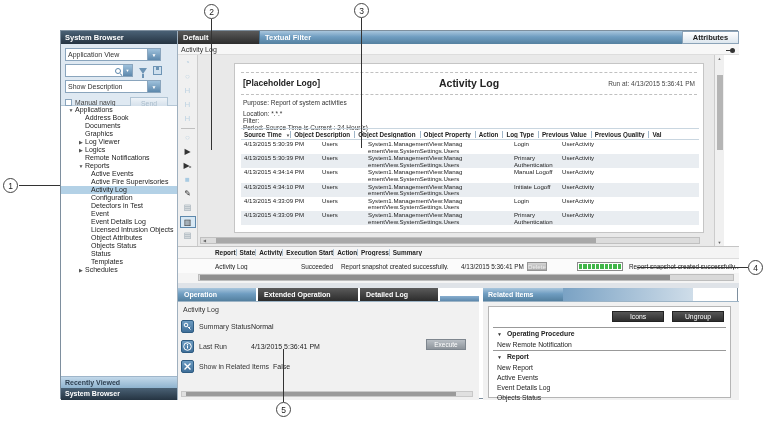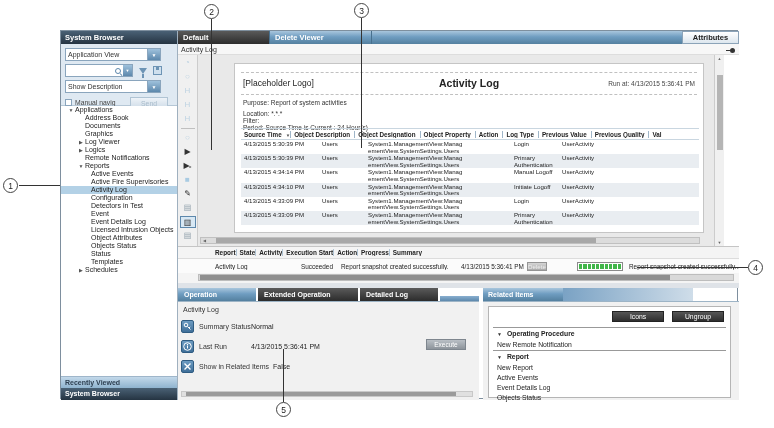--- a/index.html
+++ b/index.html
@@ -52,42 +52,42 @@
   .tree-item.selected { background:#b3d1e6; }
   .sb-bar { position:absolute; left:0; width:100%; height:12px; font-size:7px; font-weight:bold;
             line-height:12px; padding-left:4px; }
   .sb-bar.light { top:345px; background:linear-gradient(#c3d9ea,#8fb3cf); color:#2c3e50; border-top:1px solid #9fb6ca; }
   .sb-bar.dark { top:357px; background:linear-gradient(#4a6175,#253442); color:#fff; }
 
   
   .main { position:absolute; left:117px; top:0; width:561px; height:369px; }
   .tabbar { position:absolute; left:0; top:0; width:100%; height:13px; display:flex; }
   .tab { height:13px; font-size:7.5px; font-weight:bold; line-height:13px; padding-left:5px; color:#fff; }
-  .tab.dark { width:91px; background:linear-gradient(#5a5a5a,#2c2c2c); }
+  .tab.dark { width:81px; background:linear-gradient(#5a5a5a,#2c2c2c); }
   .tab.blue { width:102px; background:linear-gradient(#a9c6dd,#6f9dc1 45%,#54809f); border-left:1px solid #48708e; }
   .tab-fill { flex:1; background:linear-gradient(#a9c6dd,#6f9dc1 45%,#54809f); border-left:1px solid #48708e; }
   .operating { width:57px; background:linear-gradient(#ffffff,#dce6ee); border:1px solid #8ba3b8;
                color:#222; font-size:7.5px; font-weight:bold; text-align:center; line-height:11px; }
   .crumbbar { position:absolute; left:0; top:13px; width:100%; height:11px; background:#f7f7f7;
               border-bottom:1px solid #ddd; font-size:7px; line-height:11px; padding-left:3px; color:#333; }
 
   .vtoolbar { position:absolute; left:0; top:24px; width:20px; height:192px; background:#f0f0f0;
               border-right:1px solid #ccc; }
   .tb-icon { width:16px; height:12px; margin:2px auto 2px auto; font-size:8px; line-height:12px;
              text-align:center; color:#333; }
   .tb-icon.faded { color:#bed3e2; }
   .tb-icon.lblue { color:#a9cbe2; }
   .tb-icon.selected { border:1px solid #5d88ac; background:#d8e8f4; }
   .tb-div { width:14px; height:1px; background:#c0c0c0; margin:3px auto; }
 
   .viewer { position:absolute; left:20px; top:24px; width:516px; height:191px; background:#e9e9e9; overflow:hidden; }
   .page { position:absolute; left:36px; top:8px; width:470px; height:170px; background:#fff;
           border:1px solid #c5c5c5; }
   .dash { position:absolute; left:6px; right:6px; border-top:1px dashed #c0c0c0; }
-  .rp-logo { position:absolute; left:8px; top:14px; font-size:8.5px; font-weight:normal; }
+  .rp-logo { position:absolute; left:8px; top:14px; font-size:8.5px; font-weight:bold; }
   .rp-title { position:absolute; left:0; top:13px; width:100%; text-align:center; font-size:10.5px; font-weight:bold; }
   .rp-runat { position:absolute; right:8px; top:16px; font-size:6.5px; color:#444; }
   .rp-meta { position:absolute; left:8px; font-size:6.5px; color:#333; }
   .rtable { position:absolute; left:6px; top:64px; width:458px; }
   .rt-hrow { display:flex; border-top:1px solid #c9d6e0; border-bottom:1px solid #c9d6e0; height:12px; align-items:center; }
   .rt-h { font-size:6.3px; font-weight:bold; color:#222; padding-left:3px; border-left:1px solid #9fb6c9;
           overflow:hidden; white-space:nowrap; }
   .rt-h:first-child { border-left:none; }
   .rt-h .sort { font-size:4.5px; color:#555; margin-left:4px; }
   .rrow { display:flex; min-height:13px; align-items:flex-start; }
@@ -299,21 +299,21 @@
             <span class="tree-label">Schedules</span>
           </div>
       </div>
       <div class="sb-bar light">Recently Viewed</div>
       <div class="sb-bar dark">System Browser</div>
     </div>
 
     <div class="main">
       <div class="tabbar">
         <div class="tab dark">Default</div>
-        <div class="tab blue">Delete Viewer</div>
+        <div class="tab blue">Textual Filter</div>
         <div class="tab-fill"></div>
         <div class="operating">Attributes</div>
       </div>
       <div class="crumbbar">Activity Log</div>
 
       <div class="vtoolbar">
         <div class="tb-icon faded">◔</div>
         <div class="tb-icon faded">○</div>
         <div class="tb-icon faded">H</div>
         <div class="tb-icon faded">H</div>

